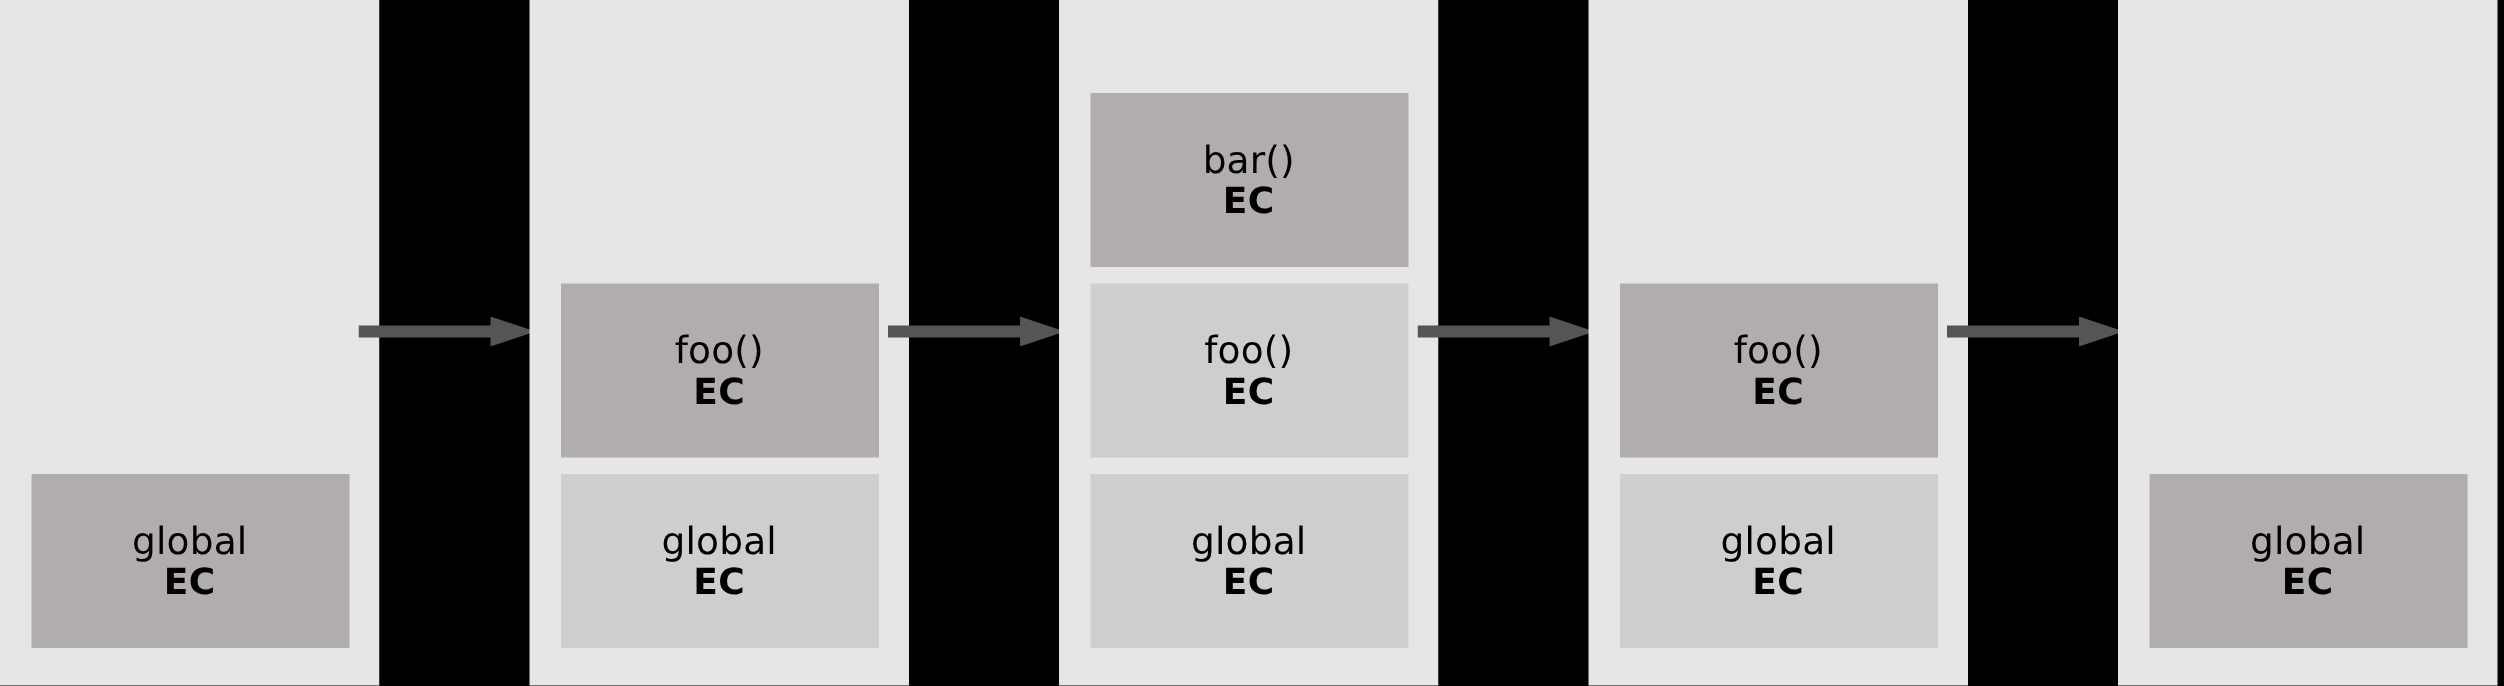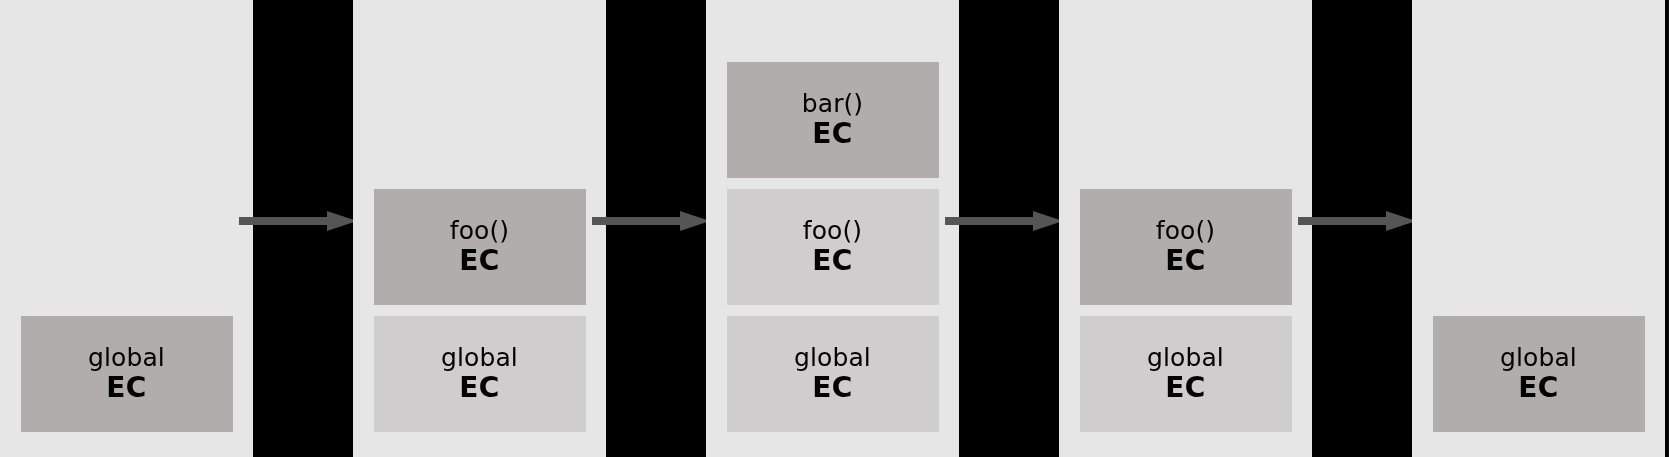--- a/index.html
+++ b/index.html
@@ -73,21 +73,21 @@
   }
   .frame.tone-active   { background: #b0adac; }
   .frame.tone-inactive { background: #cfcdcd; }
 
   .frame .fname {
     font-size: 25px;
     font-weight: 400;
     letter-spacing: 0.1px;
   }
   .frame .ftag {
-    font-size: 28px;
+    font-size: 24px;
     font-weight: 700;
     letter-spacing: 0.3px;
   }
 </style>
 </head>
 <body>
 
 <div id="diagram">
     <div class="stage">
       <div class="frame tone-active">

